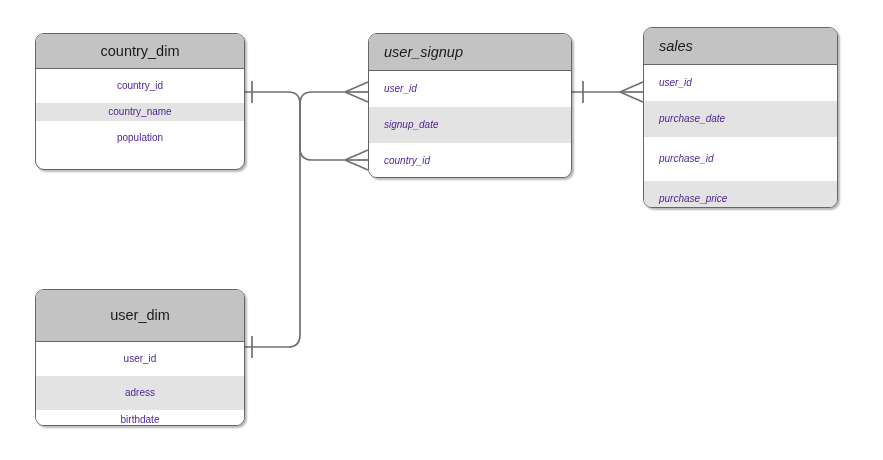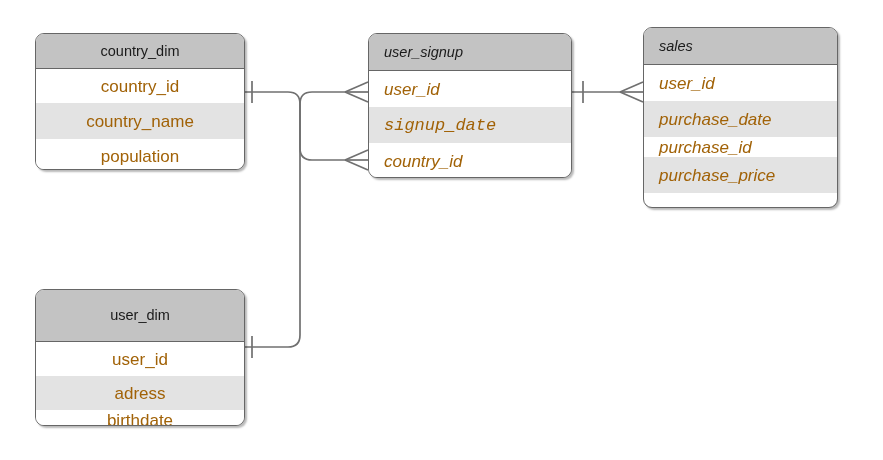--- a/index.html
+++ b/index.html
@@ -41,22 +41,22 @@
     background: #c3c3c3;
     color: #1a1a1a;
     font-size: 14.5px;
     line-height: 1;
     border-bottom: 1.4px solid #666666;
     display: flex;
     align-items: center;
   }
   .ent-row {
     box-sizing: border-box;
-    color: #a16207;
-    font-size: 17px;
+    color: #4c1d95;
+    font-size: 10px;
     line-height: 1;
     display: flex;
     align-items: center;
     background: #ffffff;
   }
   .ent-row.alt {
     background: #e3e3e3;
   }
   
   .style-plain .ent-header,
@@ -109,34 +109,34 @@
         <path d="M 620,92 L 643,82"></path>
         <path d="M 620,92 L 643,92"></path>
         <path d="M 620,92 L 643,102"></path>
       </g>
     </g>
   </svg>
 
 <div class="entity style-plain" style="left: 35px; top: 33px; width: 210px; height: 137px;">
       <div class="ent-header" style="height: 35px;">country_dim</div>
       <div class="ent-row" style="height: 34px;">country_id</div>
-      <div class="ent-row alt" style="height: 36px;">country_name</div>
+      <div class="ent-row alt" style="height: 18px;">country_name</div>
       <div class="ent-row" style="height: 34px;">population</div>
     </div>
     <div class="entity style-italic" style="left: 368px; top: 33px; width: 204px; height: 145px;">
       <div class="ent-header" style="height: 37px;">user_signup</div>
       <div class="ent-row" style="height: 36px;">user_id</div>
-      <div class="ent-row alt" style="height: 36px; font-family: Liberation Mono, monospace;">signup_date</div>
+      <div class="ent-row alt" style="height: 36px;">signup_date</div>
       <div class="ent-row" style="height: 36px;">country_id</div>
     </div>
     <div class="entity style-italic" style="left: 643px; top: 27px; width: 195px; height: 181px;">
       <div class="ent-header" style="height: 37px;">sales</div>
       <div class="ent-row" style="height: 36px;">user_id</div>
       <div class="ent-row alt" style="height: 36px;">purchase_date</div>
-      <div class="ent-row" style="height: 20px;">purchase_id</div>
+      <div class="ent-row" style="height: 44px;">purchase_id</div>
       <div class="ent-row alt" style="height: 36px;">purchase_price</div>
     </div>
     <div class="entity style-plain" style="left: 35px; top: 289px; width: 210px; height: 137px;">
       <div class="ent-header" style="height: 52px;">user_dim</div>
       <div class="ent-row" style="height: 34px;">user_id</div>
       <div class="ent-row alt" style="height: 34px;">adress</div>
       <div class="ent-row" style="height: 20px;">birthdate</div>
     </div>
   </div>
 

